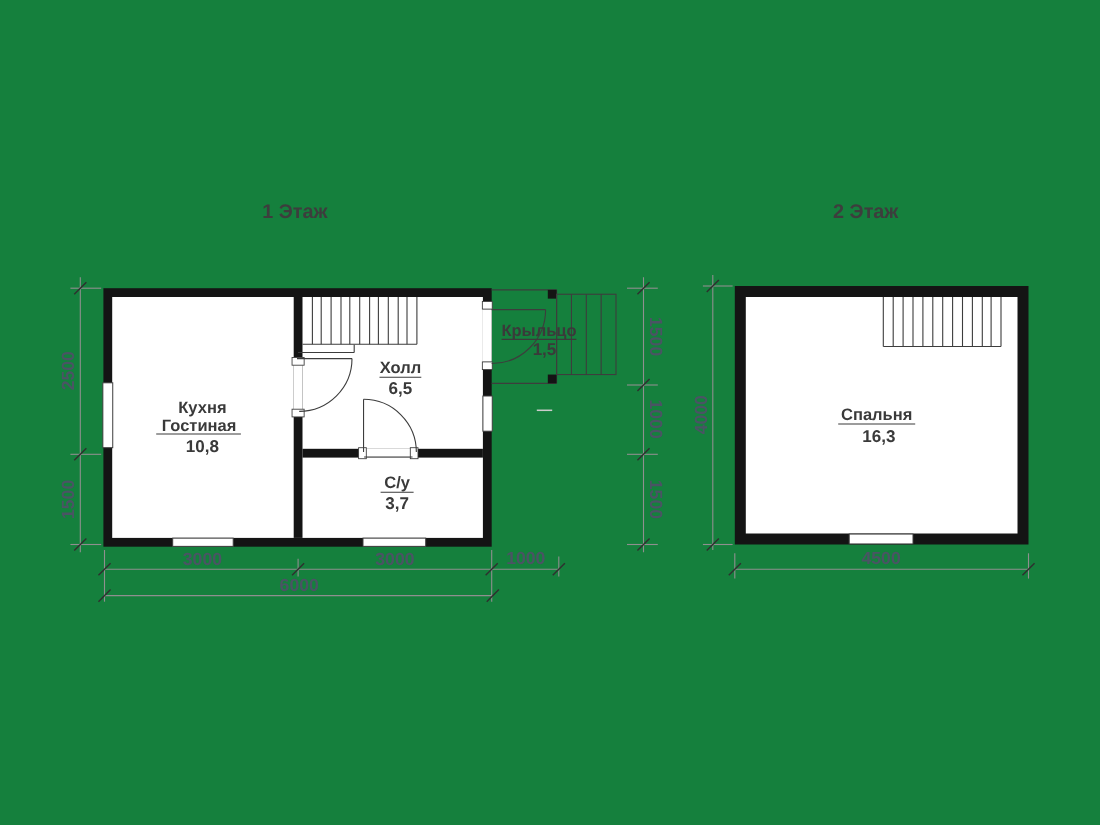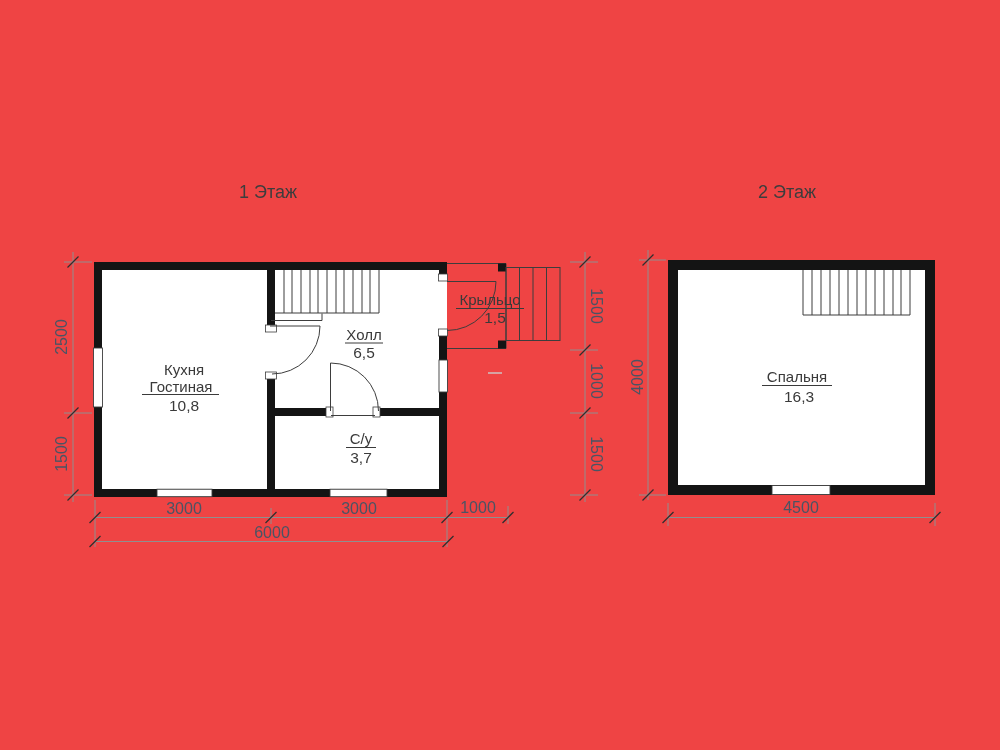--- a/index.html
+++ b/index.html
@@ -1,17 +1,17 @@
 <!DOCTYPE html>
 <html><head>
 <meta charset="utf-8">
 <style>
   html,body{margin:0;padding:0;background:#ffffff;}
-  .canvas{position:relative;width:1000px;height:750px;background:#ef4444;overflow:hidden;
-          font-family:"Liberation Sans","DejaVu Sans",sans-serif;}
+  .canvas{position:relative;width:1000px;height:750px;background:#15803d;overflow:hidden;
+          font-family:"Liberation Sans","DejaVu Sans",sans-serif;font-weight:bold;}
   svg{display:block;}
   text{font-family:"Liberation Sans","DejaVu Sans",sans-serif;}
   .title{font-size:18px;fill:#3d3d3d;}
   .room{font-size:15px;fill:#3a3a3a;}
   .area{font-size:15.5px;fill:#3a3a3a;}
   .dim{font-size:16px;fill:#4a5464;}
   .wall{fill:#141414;stroke:none;}
   .white{fill:#ffffff;stroke:none;}
   .thin{stroke:#3d3d3d;stroke-width:1;fill:none;}
   .jamb{fill:#ffffff;stroke:#3d3d3d;stroke-width:0.8;}

